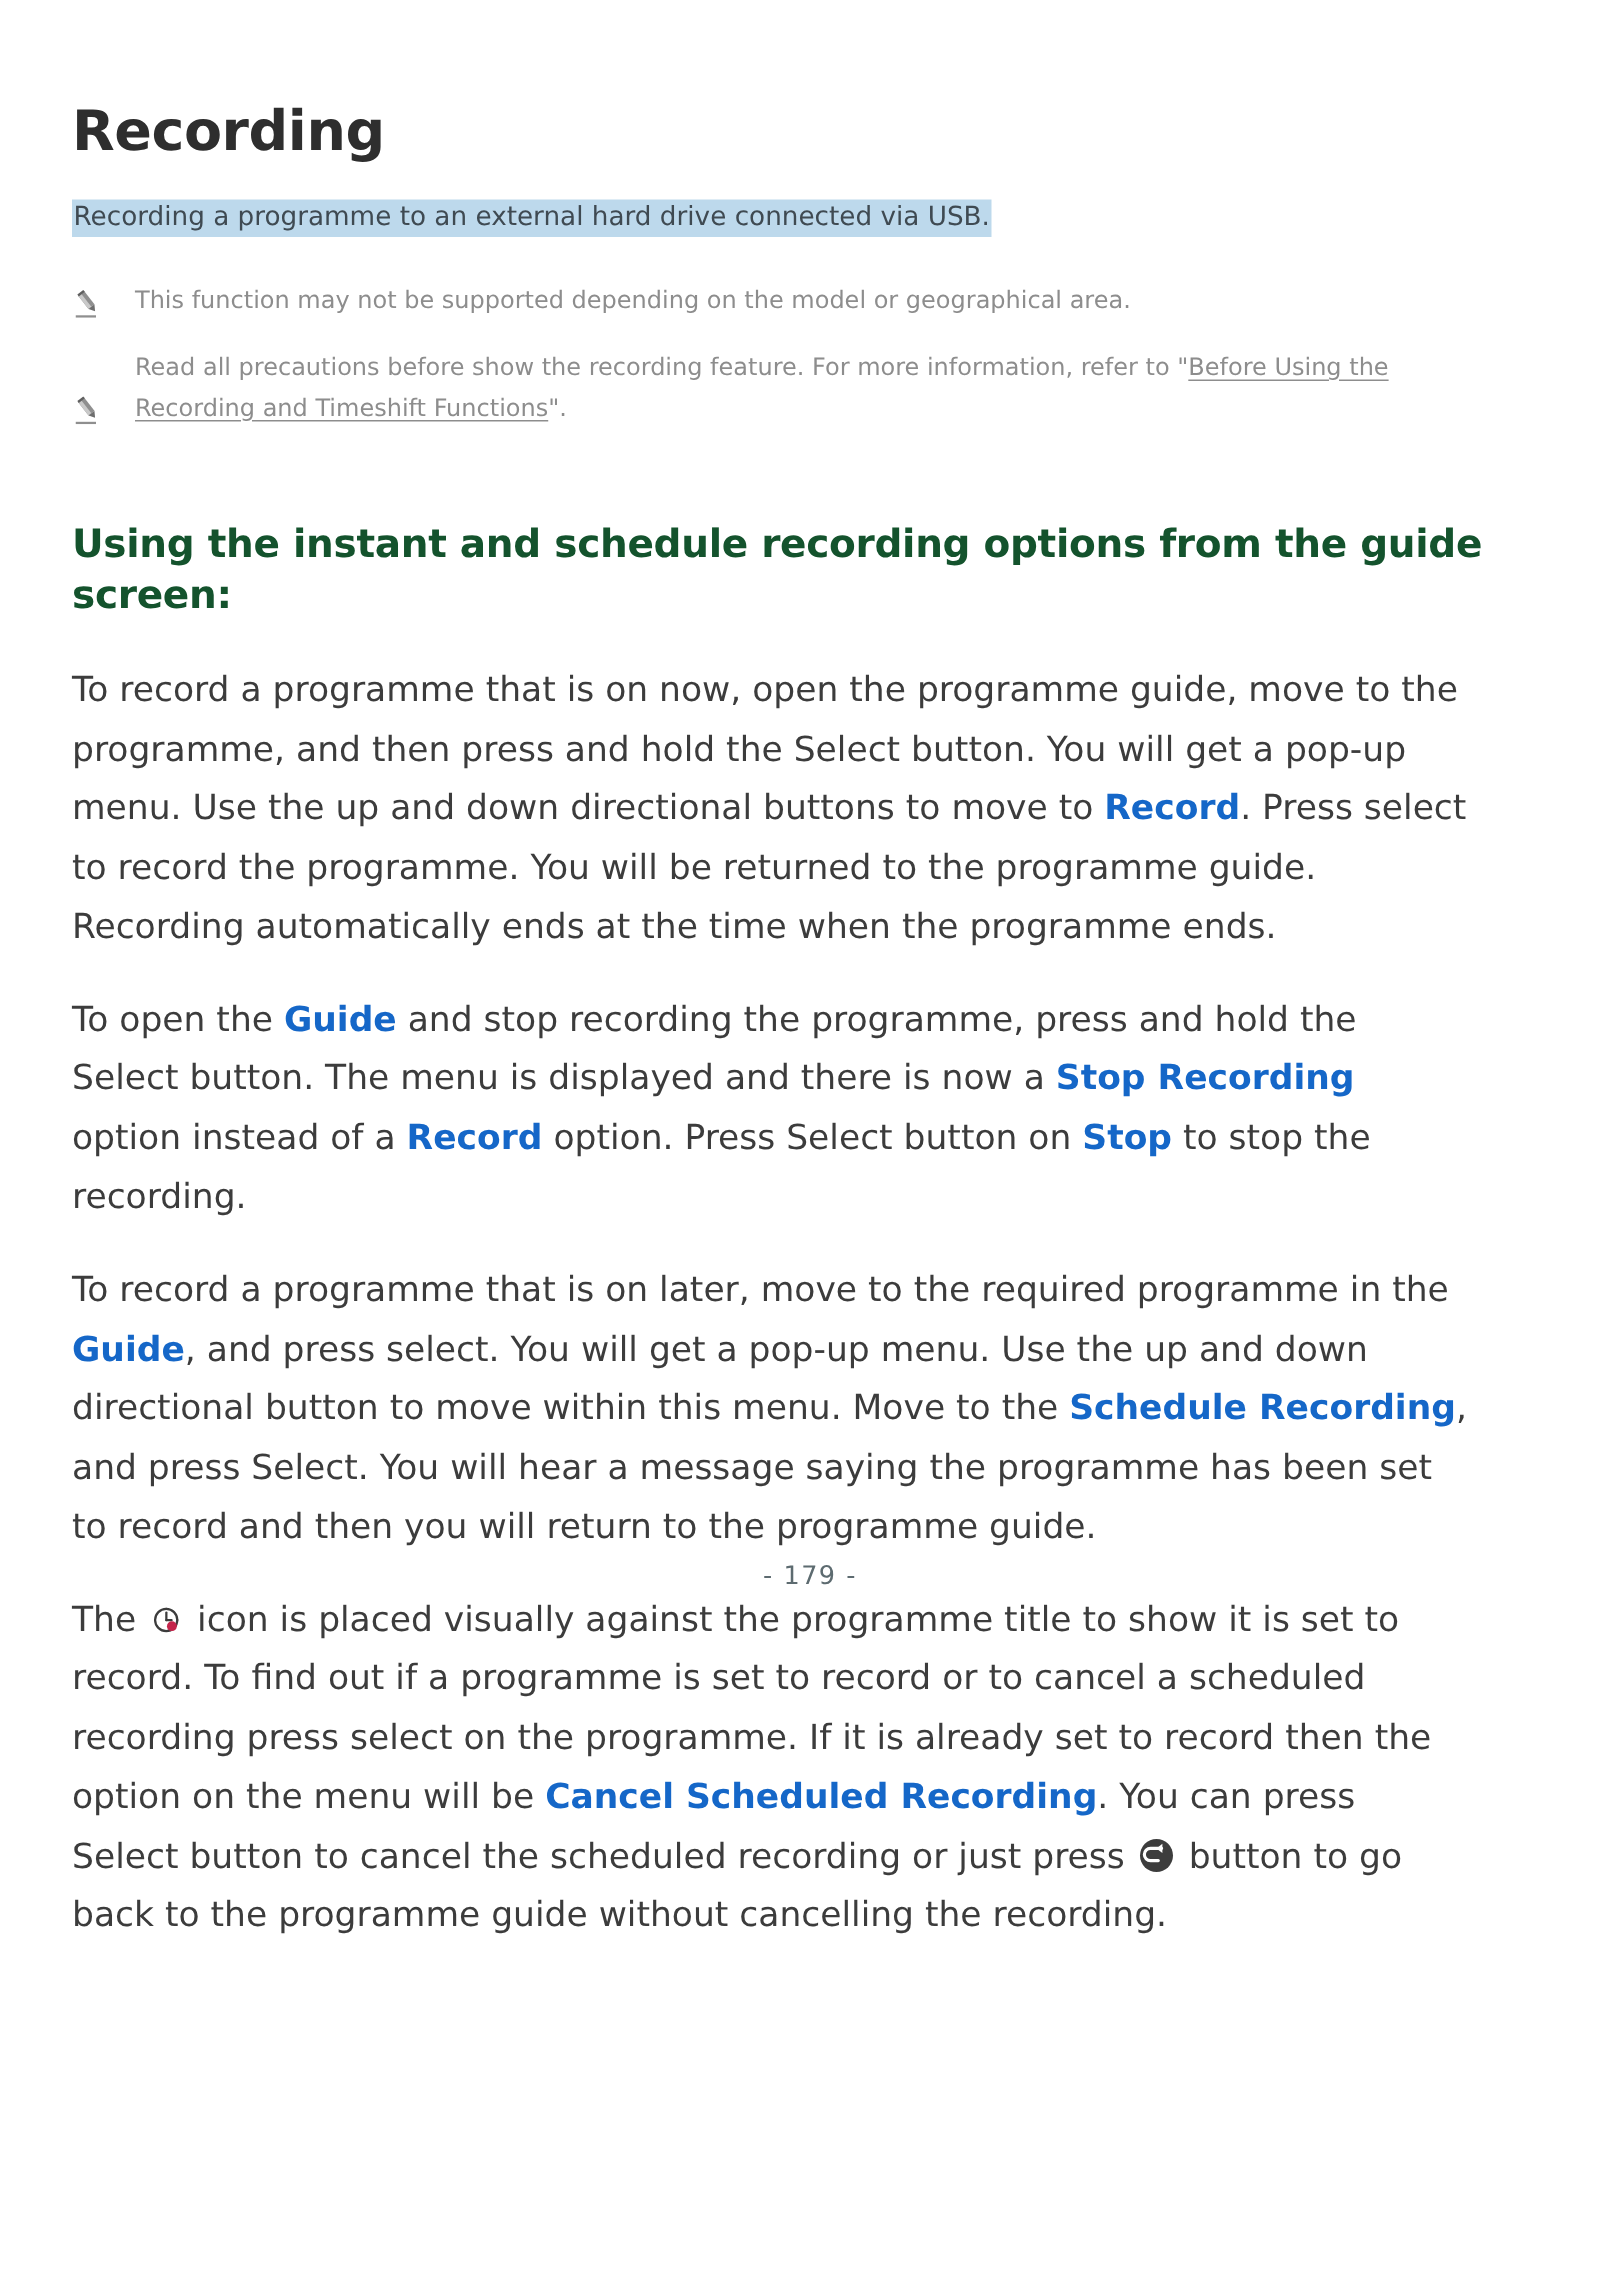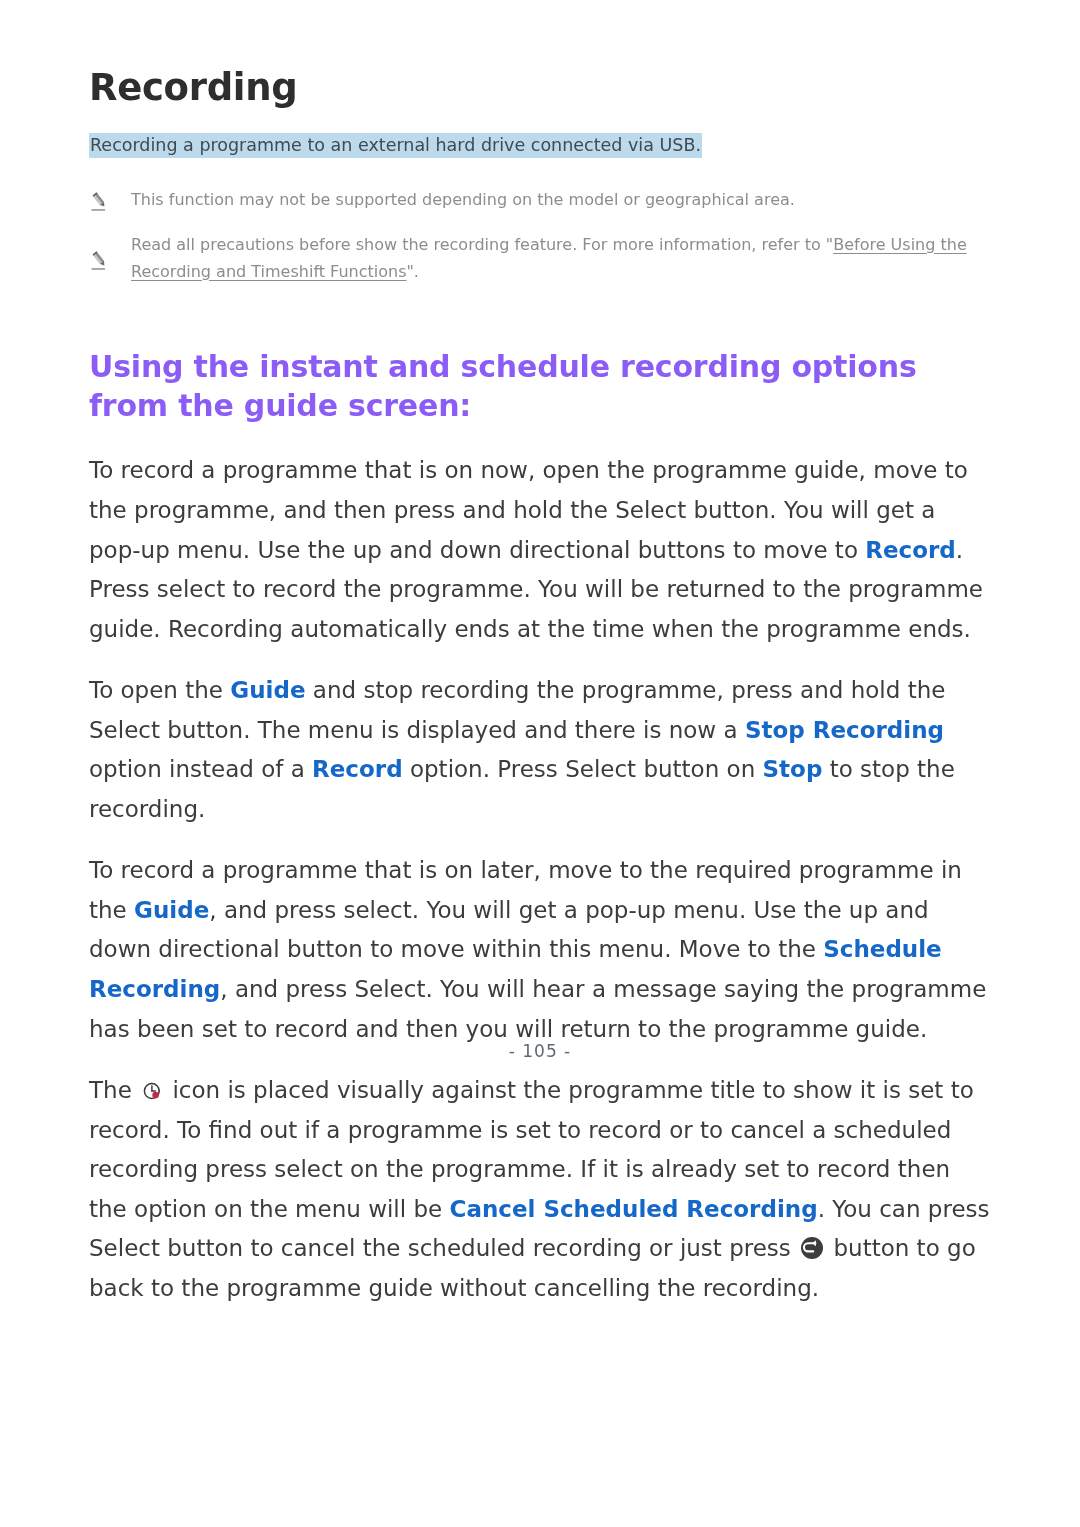--- a/index.html
+++ b/index.html
@@ -13,21 +13,21 @@
     font-family: "DejaVu Sans", "Liberation Sans", sans-serif;
     color: #3c3c3c;
     position: relative;
     overflow: hidden;
   }
   .page {
     position: relative;
     width: 1080px;
     height: 1104px;
     box-sizing: border-box;
-    padding: 0 89px;
+    padding: 0 48px;
   }
 
   
   .doc-title {
     font-size: 37px;
     font-weight: 700;
     color: #2e2e2e;
     letter-spacing: -0.3px;
     margin: 0;
     padding-top: 68px;
@@ -50,21 +50,21 @@
     text-align: right;
     -webkit-box-decoration-break: clone;
   }
 
   
   .notes {
     margin-top: 28px;
   }
   .note {
     display: flex;
-    align-items: center;
+    align-items: flex-end;
     margin-bottom: 18px;
   }
   .note-icon {
     flex: 0 0 auto;
     width: 22px;
     height: 22px;
     margin-top: 4px;
     margin-right: 20px;
   }
   .note-icon svg { display: block; }
@@ -75,23 +75,23 @@
     max-width: 880px;
   }
   .xref {
     text-decoration: underline;
     text-underline-offset: 3px;
     color: #8d8d8d;
   }
 
   
   .section-heading {
-    font-size: 30px;
+    font-size: 26px;
     font-weight: 700;
-    color: #8b5cf6;
+    color: #14532d;
     margin: 0;
     padding-top: 44px;
     letter-spacing: -0.2px;
     line-height: 1.3;
   }
 
   
   .body-block { margin-top: 26px; }
   .para {
     font-size: 23px;
@@ -183,15 +183,15 @@
             <line x1="10.9" y1="6.0" x2="10.9" y2="11.1" stroke="#3c3c3c" stroke-width="1.5" stroke-linecap="round"></line>
             <line x1="10.9" y1="11.1" x2="14.4" y2="11.1" stroke="#3c3c3c" stroke-width="1.5" stroke-linecap="round"></line>
             <circle cx="14.6" cy="15.1" r="3.3" fill="#c4254b"></circle>
           </svg></span><span> icon is placed visually against the programme title to show it is set to record. To find out if a programme is set to record or to cancel a scheduled recording press select on the programme. If it is already set to record then the option on the menu will be </span><span class="term">Cancel Scheduled Recording</span><span>. You can press Select button to cancel the scheduled recording or just press </span><span class="inline-icon"><svg width="24" height="24" viewBox="0 0 24 24">
             <circle cx="12" cy="12" r="11" fill="#3d3d3d"></circle>
             <path d="M15.4 7.2 L8.0 7.2 A4.1 4.1 0 0 0 8.0 15.4 L13.2 15.4" fill="none" stroke="#ffffff" stroke-width="2.1" stroke-linecap="round" stroke-linejoin="round"></path>
             <polygon points="15.9,4.2 15.9,10.3 12.0,7.25" fill="#ffffff"></polygon>
           </svg></span><span> button to go back to the programme guide without cancelling the recording.</span></p>
     </div>
 
-  <div class="page-number">- 105 -</div>
+  <div class="page-number">- 179 -</div>
 
 </div>
 
 </body></html>

